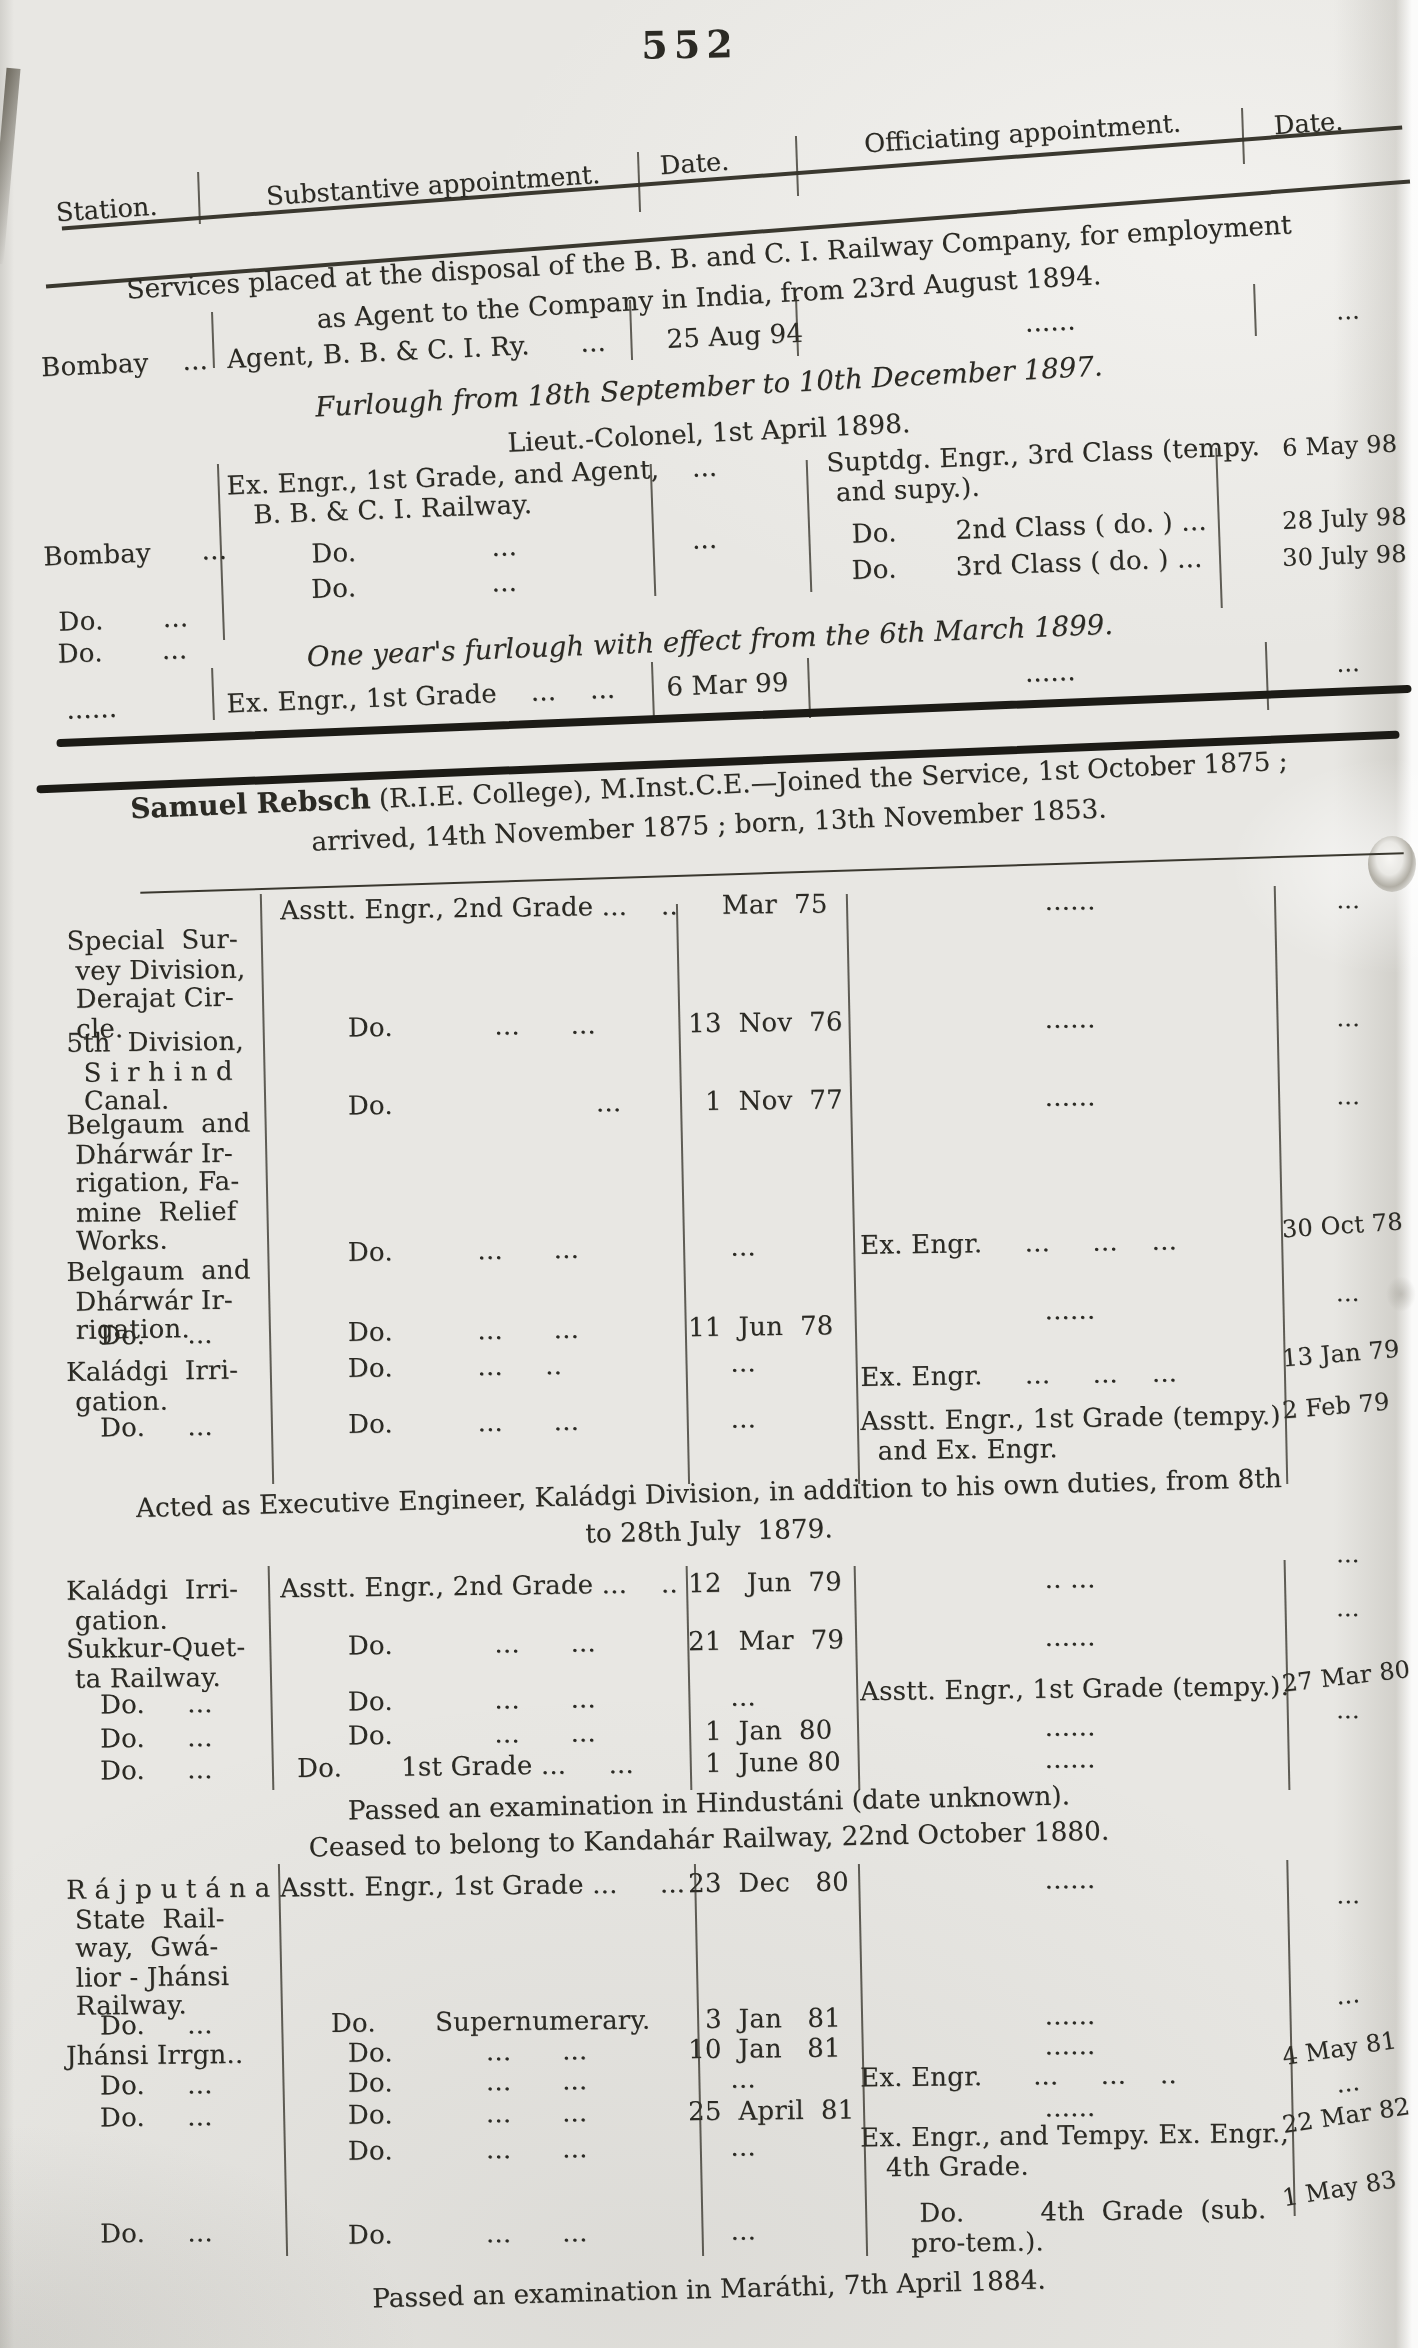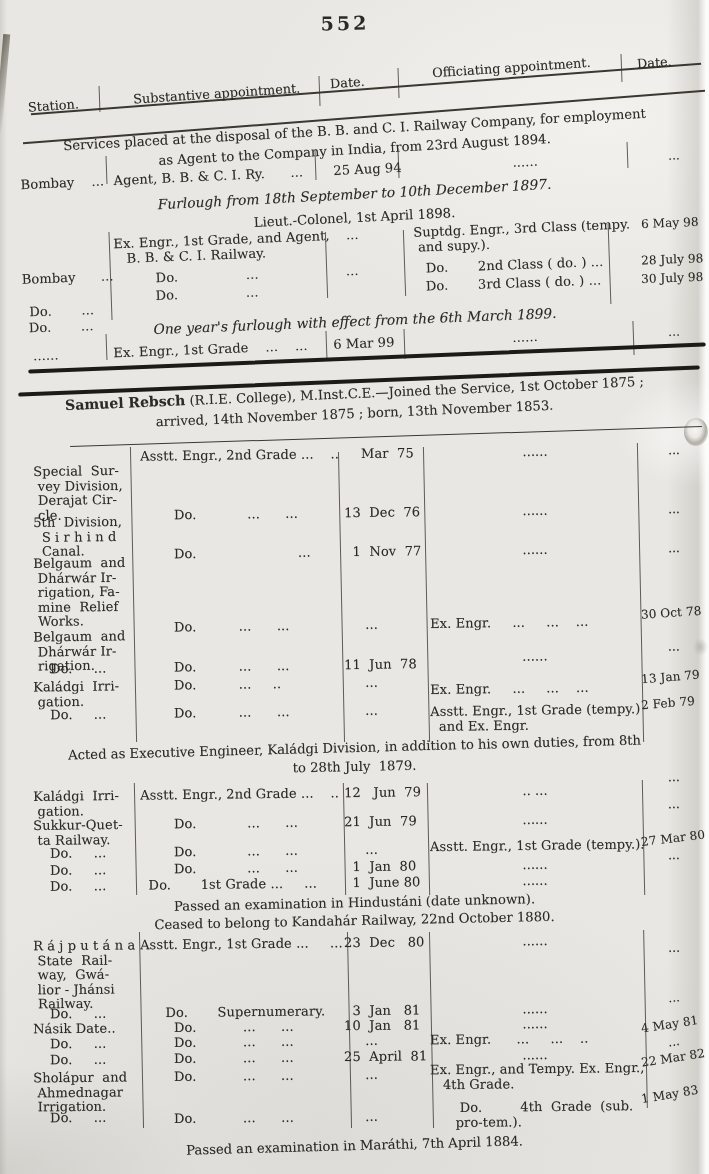--- a/index.html
+++ b/index.html
@@ -145,21 +145,21 @@
       <span class="c ap">Asstt. Engr., 2nd Grade ...    ..</span>
       <span class="c dtc">    Mar  75</span>
       <span class="c ofc ctr">......</span>
       <span class="c d2c ctr">...</span>
     </div>
   <div class="r" style="top:506px;transform:rotate(-.7deg)">
       <span class="c st" style="margin-top:6px">5th  Division,
   S i r h i n d
   Canal.</span>
       <span class="c ap">        Do.            ...      ...</span>
-      <span class="c dtc">13  Dec  76</span>
+      <span class="c dtc">13  Nov  76</span>
       <span class="c ofc ctr">......</span>
       <span class="c d2c ctr">...</span>
     </div>
   <div class="r" style="top:545px;transform:rotate(-.7deg)">
       <span class="c st" style="margin-top:8px">Belgaum  and
  Dhárwár Ir-
  rigation, Fa-
  mine  Relief
  Works.</span>
       <span class="c ap">        Do.                        ...</span>
@@ -213,21 +213,21 @@
  gation.</span>
       <span class="c ap">Asstt. Engr., 2nd Grade ...    ..</span>
       <span class="c dtc">12   Jun  79</span>
       <span class="c ofc ctr">.. ...</span>
       <span class="c d2c ctr" style="margin-top:-12px">...</span>
     </div>
   <div class="r" style="top:815px;transform:rotate(-.7deg)">
       <span class="c st">Sukkur-Quet-
  ta Railway.</span>
       <span class="c ap">        Do.            ...      ...</span>
-      <span class="c dtc">21  Jun  79</span>
+      <span class="c dtc">21  Mar  79</span>
       <span class="c ofc ctr">......</span>
       <span class="c d2c ctr" style="margin-top:-14px">...</span>
     </div>
   <div class="r" style="top:843px;transform:rotate(-.7deg)">
       <span class="c st">    Do.     ...</span>
       <span class="c ap">        Do.            ...      ...</span>
       <span class="c dtc">     ...</span>
       <span class="c ofc" style="margin-top:-2px">Asstt. Engr., 1st Grade (tempy.).</span>
       <span class="c d2c" style="margin-top:-8px;transform:rotate(-6deg)">27 Mar 80</span>
     </div>
@@ -266,44 +266,41 @@
       <span class="c d2c ctr" style="margin-top:8px">...</span>
     </div>
   <div class="r" style="top:1004px;transform:rotate(-.6deg)">
       <span class="c st">    Do.     ...</span>
       <span class="c ap">      Do.       Supernumerary.</span>
       <span class="c dtc">  3  Jan   81</span>
       <span class="c ofc ctr">......</span>
       <span class="c d2c ctr" style="margin-top:-10px;transform:rotate(-6deg)">...</span>
     </div>
   <div class="r" style="top:1019px;transform:rotate(-.6deg)">
-      <span class="c st">Násik Date..</span>
+      <span class="c st">Jhánsi Irrgn..</span>
       <span class="c ap">        Do.           ...      ...</span>
       <span class="c dtc">10  Jan   81</span>
       <span class="c ofc ctr">......</span>
       <span class="c d2c ctr"></span>
     </div>
   <div class="r" style="top:1034px;transform:rotate(-.6deg)">
       <span class="c st">    Do.     ...</span>
       <span class="c ap">        Do.           ...      ...</span>
       <span class="c dtc">     ...</span>
       <span class="c ofc">Ex. Engr.      ...     ...    ..</span>
       <span class="c d2c" style="margin-top:-14px;transform:rotate(-8deg)">4 May 81</span>
     </div>
   <div class="r" style="top:1050px;transform:rotate(-.6deg)">
       <span class="c st">    Do.     ...</span>
       <span class="c ap">        Do.           ...      ...</span>
       <span class="c dtc">25  April  81</span>
       <span class="c ofc ctr">......</span>
       <span class="c d2c ctr" style="margin-top:-12px;transform:rotate(-7deg)">...</span>
     </div>
   <div class="r" style="top:1064px;transform:rotate(-.6deg)">
-      <span class="c st" style="margin-top:4px">Sholápur  and
- Ahmednagar
- Irrigation.</span>
       <span class="c ap" style="margin-top:4px">        Do.           ...      ...</span>
       <span class="c dtc" style="margin-top:4px">     ...</span>
       <span class="c ofc">Ex. Engr., and Tempy. Ex. Engr.,
    4th Grade.</span>
       <span class="c d2c" style="margin-top:-10px;transform:rotate(-8deg)">22 Mar 82</span>
     </div>
   <div class="r" style="top:1102px;transform:rotate(-.6deg)">
       <span class="c st" style="margin-top:6px">    Do.     ...</span>
       <span class="c ap" style="margin-top:8px">        Do.           ...      ...</span>
       <span class="c dtc" style="margin-top:8px">     ...</span>

